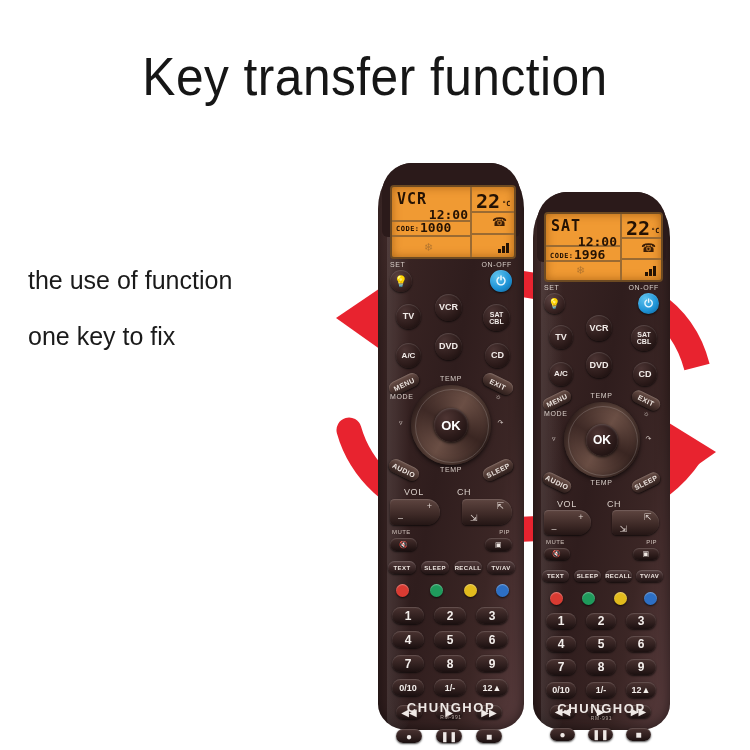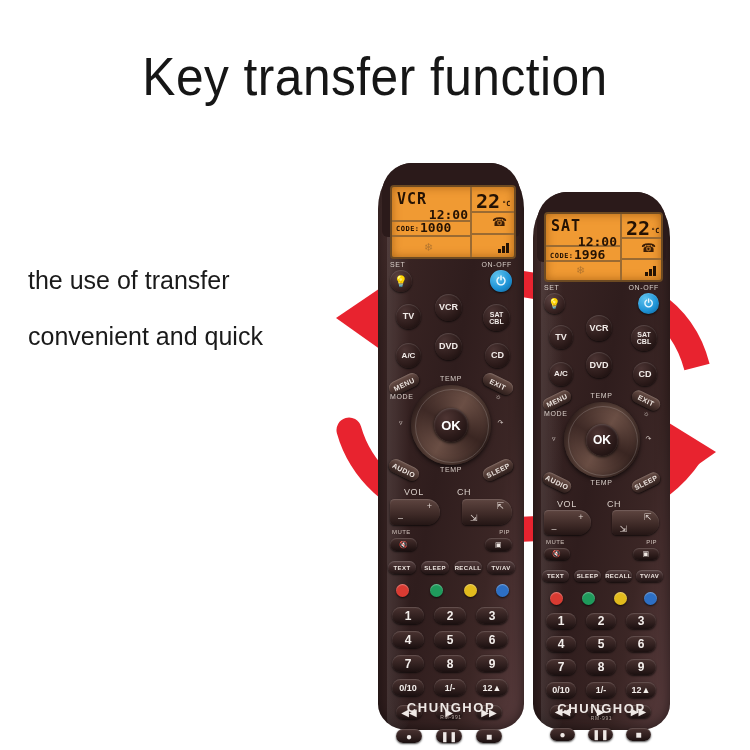--- a/index.html
+++ b/index.html
@@ -147,22 +147,22 @@
   .model{position:absolute;color:#b6a7a1;font-size:5px;letter-spacing:.6px;}
 </style>
 </head>
 <body>
 
 <div id="stage">
 
   <div class="title">Key transfer function</div>
 
   <div class="caption">
-    <div>the use of transfer</div>
-    <div>convenient and quick</div>
+    <div>the use of function</div>
+    <div>one key to fix</div>
   </div>
 
   <div class="arrows">
     <svg width="750" height="750" viewBox="0 0 750 750">
 
       <g>
         <path d="M697,367 C690,340 675,318 652,303" stroke="#e8232f" stroke-width="26" fill="none" stroke-linecap="butt"></path>
         <path d="M560,292 C505,276 445,278 396,300" stroke="#e8232f" stroke-width="26" fill="none" stroke-linecap="butt"></path>
         <polygon points="398,276 398,362 336,318" fill="#e8232f"></polygon>
       </g>

